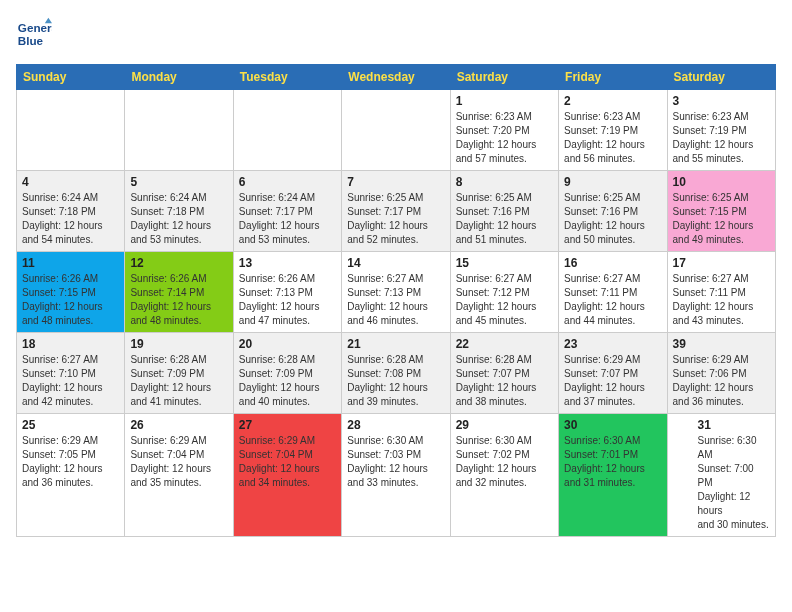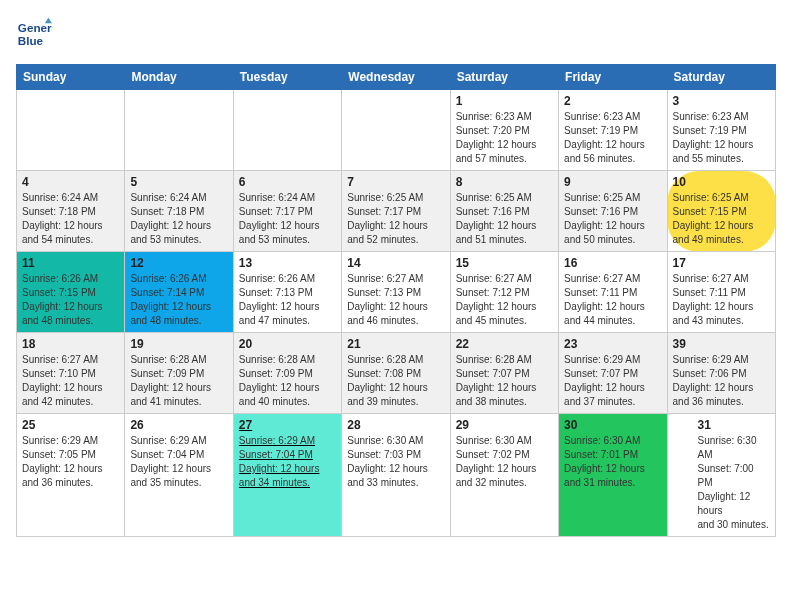--- a/index.html
+++ b/index.html
@@ -36,21 +36,21 @@
     .location-title {
       font-size: 16px;
       color: #444;
     }
     .calendar {
       width: 100%;
       border-collapse: collapse;
     }
     .calendar th {
       background: #2a6db5;
-      color: #ffffff;
+      color: #fde047;
       font-size: 12px;
       font-weight: bold;
       padding: 5px 6px;
       border: 1px solid #2a6db5;
       text-align: left;
     }
     .calendar td {
       border: 1px solid #ccc;
       vertical-align: top;
       padding: 4px 5px;
@@ -177,37 +177,37 @@
 Daylight: 12 hours
 and 51 minutes.</div>
         </td>
         <td style="background: rgb(240, 240, 240);">
           <span class="day-num">9</span>
           <div class="day-info" style="white-space: pre-line;">Sunrise: 6:25 AM
 Sunset: 7:16 PM
 Daylight: 12 hours
 and 50 minutes.</div>
         </td>
-        <td style="background: #fde047; border-radius: 32px;">
+        <td style="background: #f9a8d4;">
           <span class="day-num">10</span>
           <div class="day-info" style="white-space: pre-line;">Sunrise: 6:25 AM
 Sunset: 7:15 PM
 Daylight: 12 hours
 and 49 minutes.</div>
         </td>
       </tr>
       <tr>
-        <td style="background: #14b8a6;">
+        <td style="background: #0ea5e9;">
           <span class="day-num">11</span>
           <div class="day-info" style="white-space: pre-line;">Sunrise: 6:26 AM
 Sunset: 7:15 PM
 Daylight: 12 hours
 and 48 minutes.</div>
         </td>
-        <td style="background: #0ea5e9;">
+        <td style="background: #84cc16;">
           <span class="day-num">12</span>
           <div class="day-info" style="white-space: pre-line;">Sunrise: 6:26 AM
 Sunset: 7:14 PM
 Daylight: 12 hours
 and 48 minutes.</div>
         </td>
         <td style="background: rgb(255, 255, 255);">
           <span class="day-num">13</span>
           <div class="day-info" style="white-space: pre-line;">Sunrise: 6:26 AM
 Sunset: 7:13 PM
@@ -302,21 +302,21 @@
 Daylight: 12 hours
 and 36 minutes.</div>
         </td>
         <td style="background: rgb(255, 255, 255);">
           <span class="day-num">26</span>
           <div class="day-info" style="white-space: pre-line;">Sunrise: 6:29 AM
 Sunset: 7:04 PM
 Daylight: 12 hours
 and 35 minutes.</div>
         </td>
-        <td style="background: #5eead4; text-decoration: underline;">
+        <td style="background: #ef4444;">
           <span class="day-num">27</span>
           <div class="day-info" style="white-space: pre-line;">Sunrise: 6:29 AM
 Sunset: 7:04 PM
 Daylight: 12 hours
 and 34 minutes.</div>
         </td>
         <td style="background: rgb(255, 255, 255);">
           <span class="day-num">28</span>
           <div class="day-info" style="white-space: pre-line;">Sunrise: 6:30 AM
 Sunset: 7:03 PM

